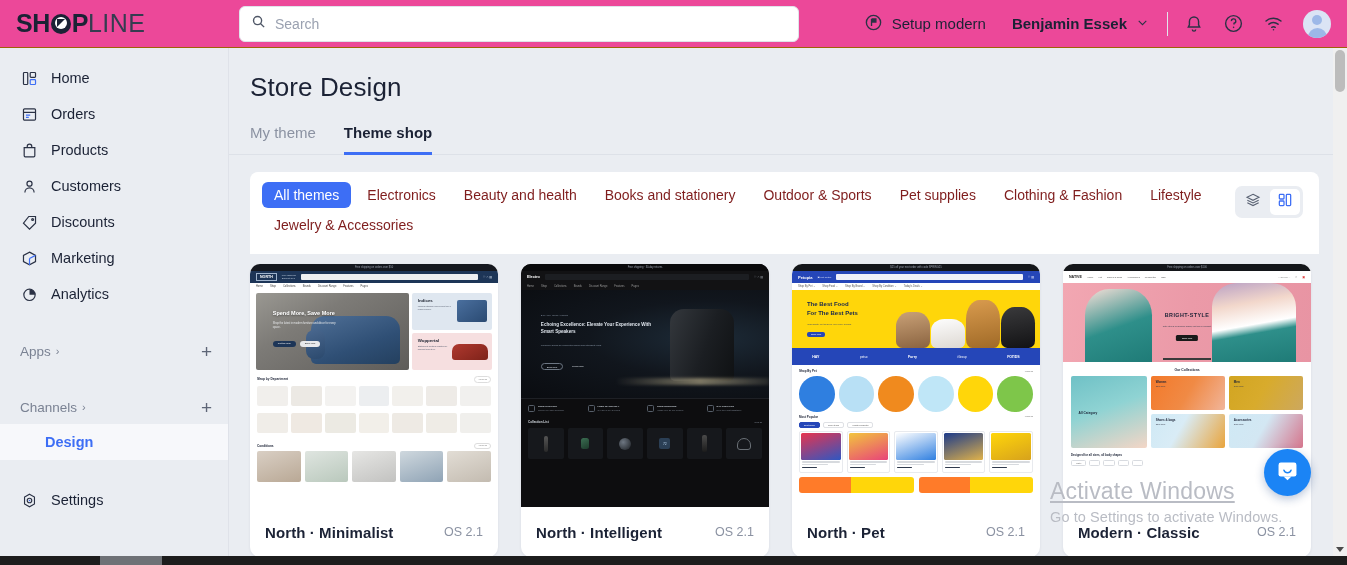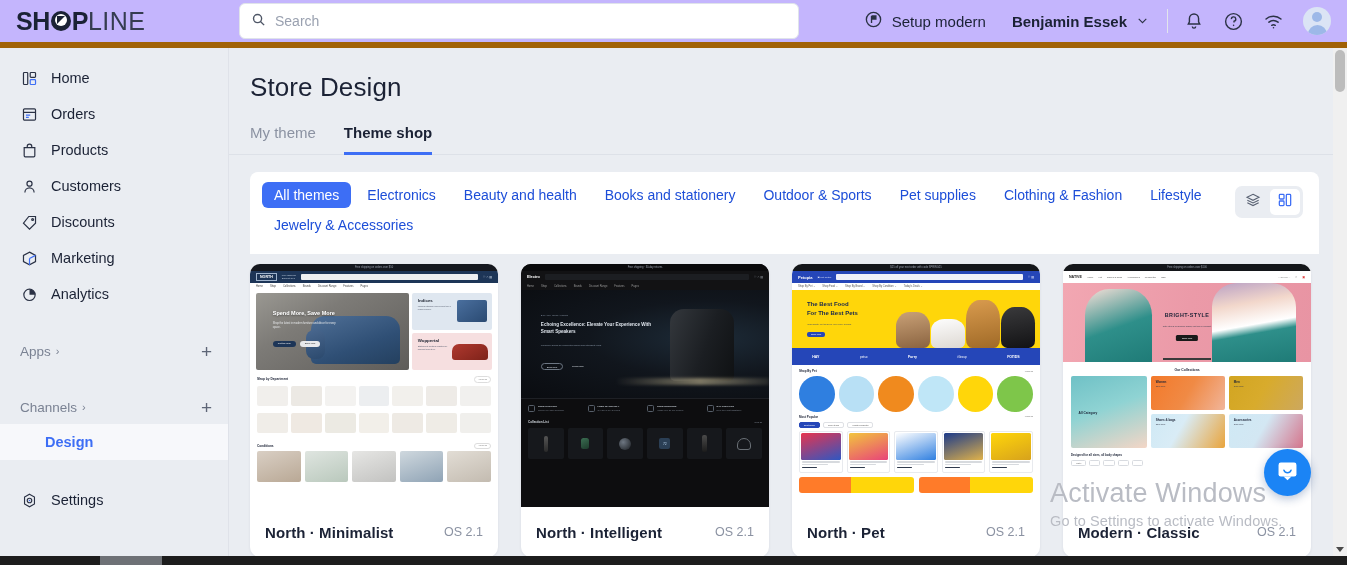--- a/index.html
+++ b/index.html
@@ -7,22 +7,22 @@
     width: 1347px; height: 565px;
     overflow: hidden;
     font-family: "Liberation Sans", sans-serif;
     background: #ffffff;
   }
 
   
   .topbar {
     position: absolute; left: 0; top: 0;
     width: 1347px; height: 48px;
-    background: #c4b5fd;
-    border-bottom: 6px solid #a16207;
+    background: #ec4899;
+    border-bottom: 1px solid #a16207;
     display: flex; align-items: center;
     z-index: 40;
   }
   .logo {
     width: 230px; padding-left: 16px;
     display: flex; align-items: center;
     font-size: 25px; letter-spacing: -0.5px;
     color: #1b2235;
   }
   .logo .b { font-weight: 700; }
@@ -153,21 +153,21 @@
 
   .filters {
     background: #ffffff;
     margin: 17px 14px 0 21px;
     border-radius: 8px 8px 0 0;
     padding: 10px 12px 12px 12px;
     display: flex; flex-wrap: wrap; align-items: flex-start;
     position: relative;
   }
   .chip {
-    font-size: 14px; color: #1d4ed8;
+    font-size: 14px; color: #7f1d1d;
     padding: 5px 12px; border-radius: 6px;
     cursor: pointer; margin-right: 4px; margin-bottom: 4px;
     white-space: nowrap;
   }
   .chip.active { background: #3d6ef5; color: #fff; }
   .viewtoggle {
     position: absolute; right: 16px; top: 14px;
     display: flex; background: #eaedf2; border-radius: 7px;
     padding: 3px; gap: 2px;
   }
@@ -382,21 +382,21 @@
   .t4-fchips { display: flex; gap: 3px; margin-top: 3px; }
   .t4-fchips span { border: .4px solid #d8dbe0; border-radius: 1.5px;
     padding: 1px 4px; font-size: 2.1px; color: #666; }
 
   
   .watermark {
     position: absolute; left: 1050px; top: 478px;
     color: #b9bcc4; z-index: 25; pointer-events: none;
     text-shadow: 0 0 1px rgba(255,255,255,.4);
   }
-  .wm1 { font-size: 27px; font-weight: 400; letter-spacing: .2px; }
+  .wm1 { font-size: 23px; font-weight: 400; letter-spacing: .2px; text-decoration: underline; }
   .wm2 { font-size: 14.5px; margin-top: 4px; letter-spacing: .1px; }
   .chatbtn {
     position: absolute; left: 1264px; top: 449px;
     width: 47px; height: 47px; border-radius: 50%;
     background: #1b84f5; z-index: 28; cursor: pointer;
     display: flex; align-items: center; justify-content: center;
     box-shadow: 0 3px 10px rgba(20,60,130,.30);
   }
 
   

